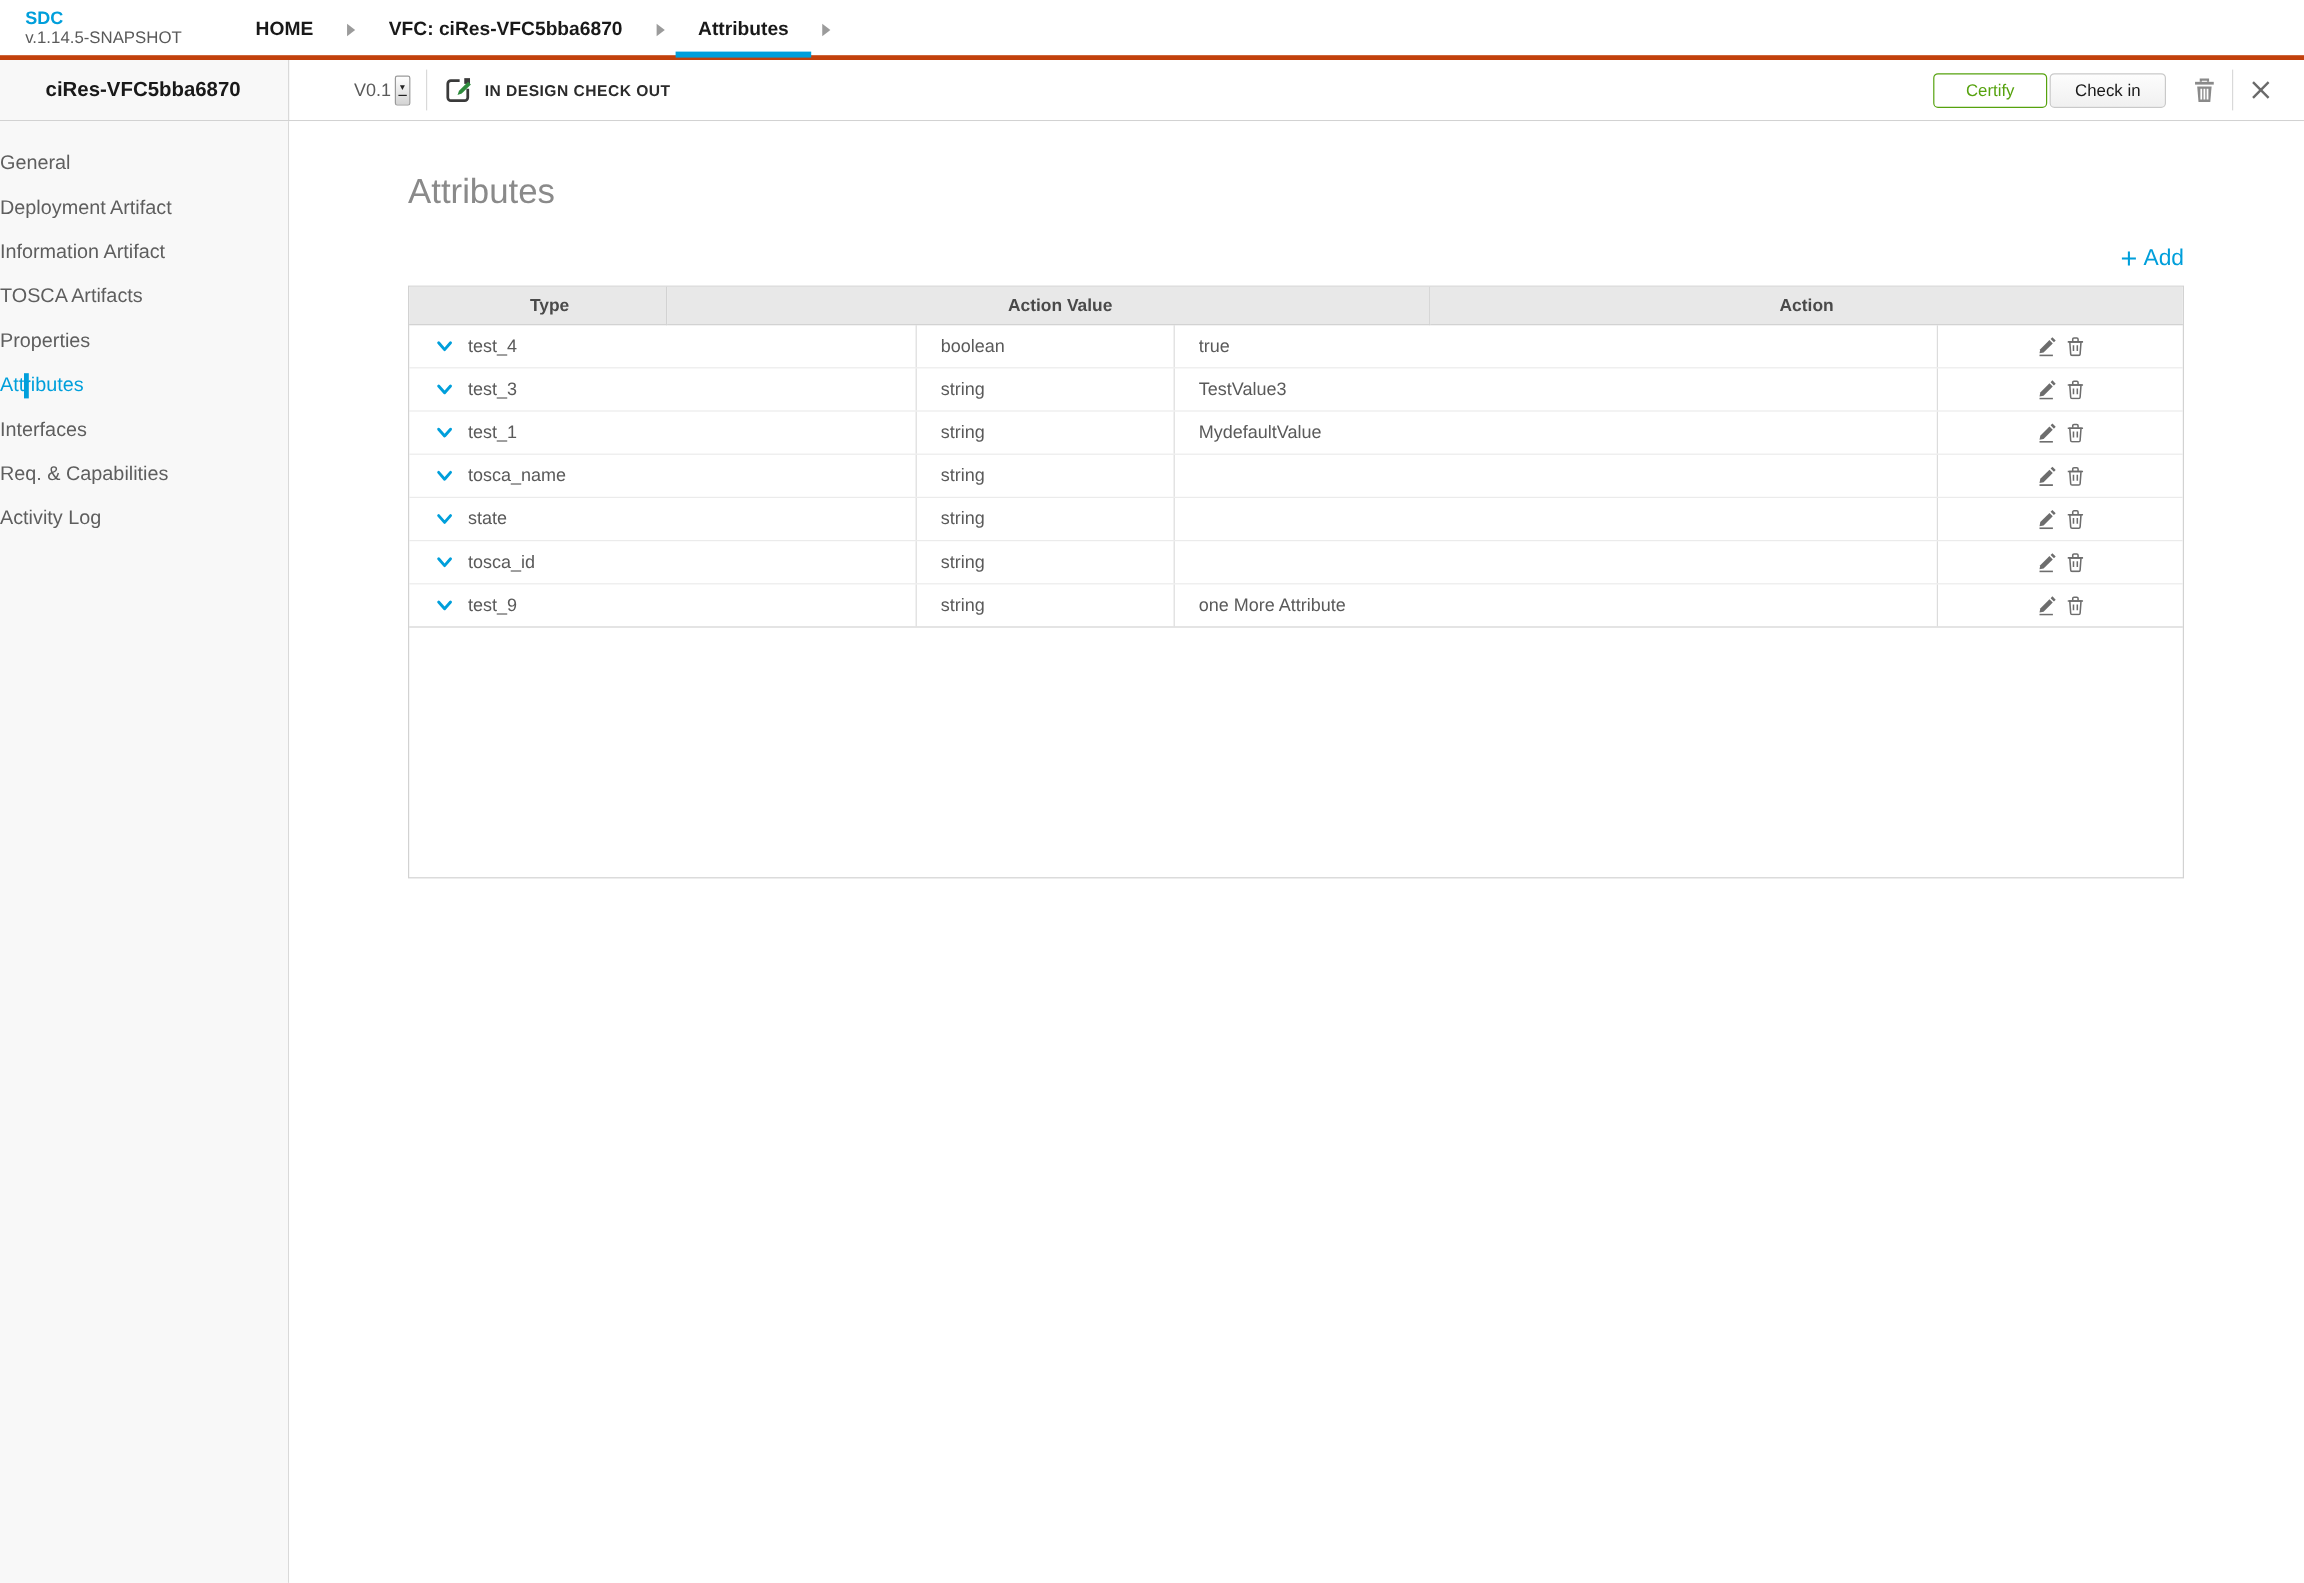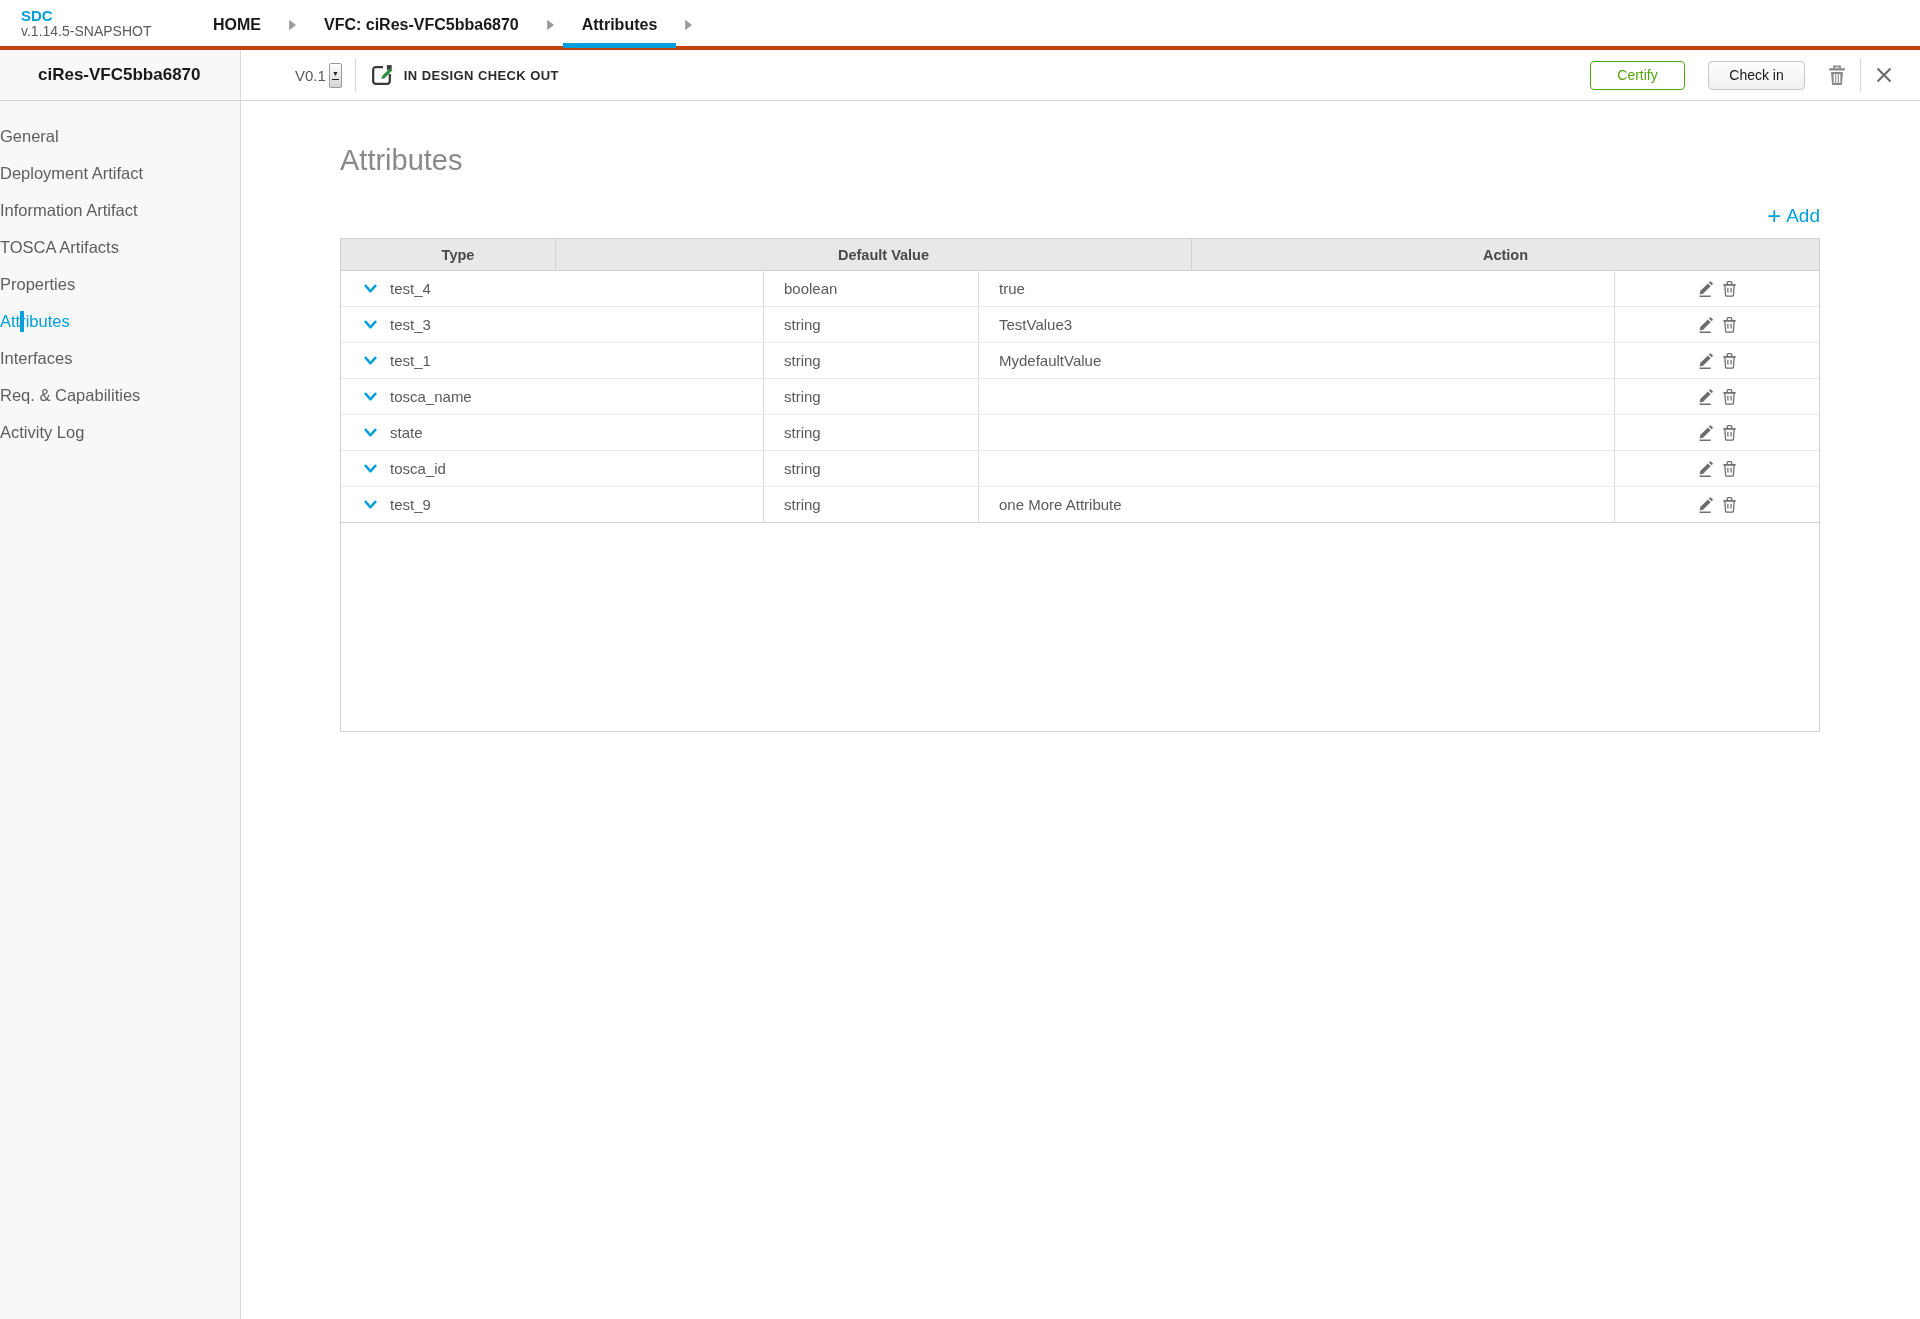--- a/index.html
+++ b/index.html
@@ -70,21 +70,21 @@
   .spacer { flex: 1; }
   .btn {
     height: 29px; border-radius: 4px; font-size: 14px;
     font-family: "Liberation Sans", "DejaVu Sans", sans-serif;
     cursor: pointer; padding: 0 18px;
   }
   .btn-certify {
     min-width: 95px; background: #ffffff; border: 1px solid #56a20e; color: #56a20e;
   }
   .btn-checkin {
-    min-width: 97px; margin-left: 23px;
+    min-width: 97px; margin-left: 2px;
     background: linear-gradient(#fdfdfd, #f0f0f0);
     border: 1px solid #c9c9c9; color: #191919;
   }
   .icon-btn {
     background: transparent; border: none; cursor: pointer;
     display: flex; align-items: center; padding: 0;
   }
   .trash-header-btn { margin-left: 22px; }
 
   
@@ -280,21 +280,21 @@
       <a class="add-link">
         <span class="add-plus">+</span>
         <span class="add-label">Add</span>
       </a>
     </div>
     <div class="attr-table">
       <div class="thead" id="table-head">
 
   <div class="th col-type">Type</div>
 
-  <div class="th col-default">Default Value</div>
+  <div class="th col-default">Action Value</div>
 
   <div class="th col-action">Action</div>
 </div>
       <div id="table-body">
   <div class="trow">
     <div class="cell col-name">
       <span class="chev">
         <svg width="17" height="17" viewBox="0 0 24 24" fill="none" stroke="#009fdb" stroke-width="3.4" stroke-linecap="round" stroke-linejoin="round">
                   <polyline points="5 8 12 16 19 8"></polyline>
                 </svg>

